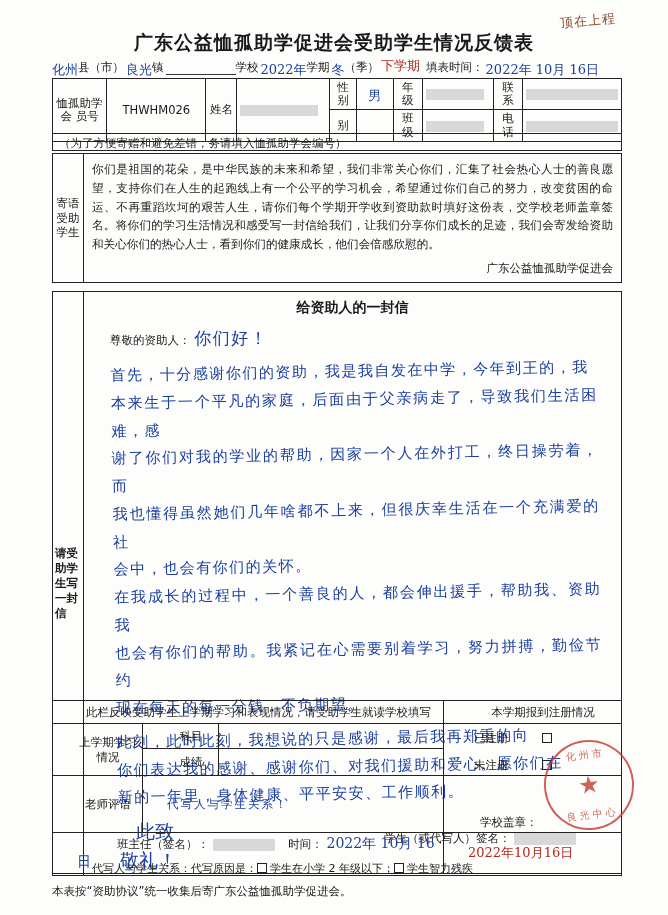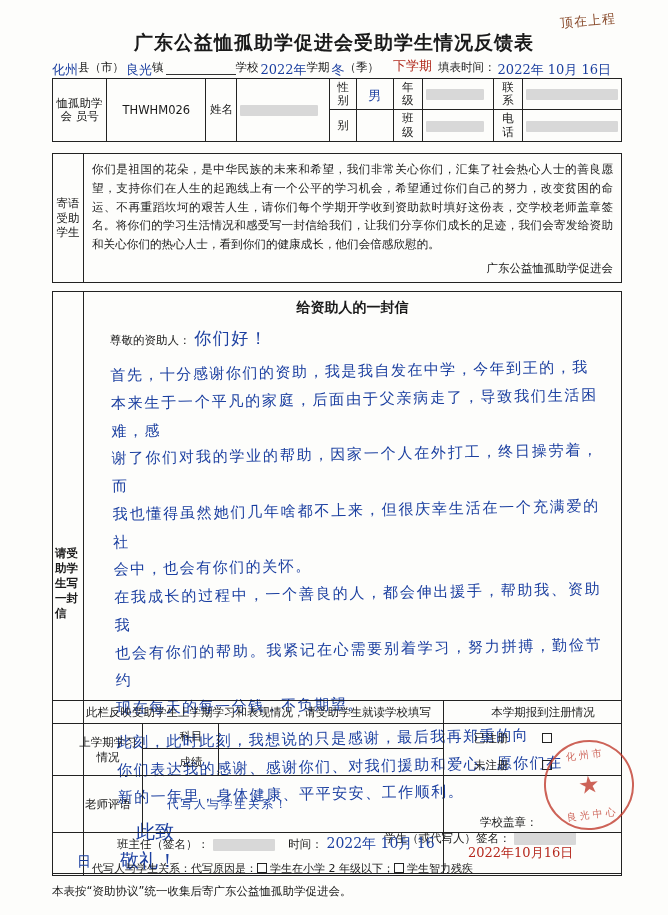--- a/index.html
+++ b/index.html
@@ -285,21 +285,21 @@
     <span class="hw">化州</span>
     <span class="seg">县（市）</span>
     <span class="hw">良光</span>
     <span class="seg">镇</span>
     <span class="blank" style="min-width:70px"></span>
     <span class="seg">学校</span>
     <span class="hw">2022年</span>
     <span class="seg">学期</span>
     <span class="hw">冬</span>
     <span class="seg">（季）</span>
-    <span class="hw-red" style="margin-left:12px">下学期</span>
+    <span class="hw-red" style="margin-left:0">下学期</span>
     <span class="seg" style="margin-left:6px">填表时间：</span>
     <span class="hw">2022年 10月 16日</span>
   </div>
 
   <table class="grid" id="id-table">
     <tbody>
         <tr>
       <td class="lbl" rowspan="2" style="width:76px">恤孤助学会 员号</td>
       <td rowspan="2" style="width:112px;text-align:center">THWHM026</td>
       <td class="lbl" rowspan="2" style="width:34px">姓名</td>
@@ -315,20 +315,21 @@
       <td class="lbl">别</td>
       <td></td>
       <td class="lbl">班级</td>
       <td><span class="redact" style="width:58px"></span></td>
       <td class="lbl">电话</td>
       <td><span class="redact" style="width:92px"></span></td>
     </tr>
   </tbody>
     </table>
 
+  <div id="note-row">（为了方便寄赠和避免差错，务请填入恤孤助学会编号）</div>
 
   <table class="grid" id="msg-table">
     <tbody>
         <tr>
       <td class="side">寄语受助学生</td>
       <td class="body">
         <span>你们是祖国的花朵，是中华民族的未来和希望，我们非常关心你们，汇集了社会热心人士的善良愿望，支持你们在人生的起跑线上有一个公平的学习机会，希望通过你们自己的努力，改变贫困的命运、不再重蹈坎坷的艰苦人生，请你们每个学期开学收到资助款时填好这份表，交学校老师盖章签名。将你们的学习生活情况和感受写一封信给我们，让我们分享你们成长的足迹，我们会寄发给资助和关心你们的热心人士，看到你们的健康成长，他们会倍感欣慰的。</span>
         <div class="sign-right">广东公益恤孤助学促进会</div>
       </td>
     </tr>

